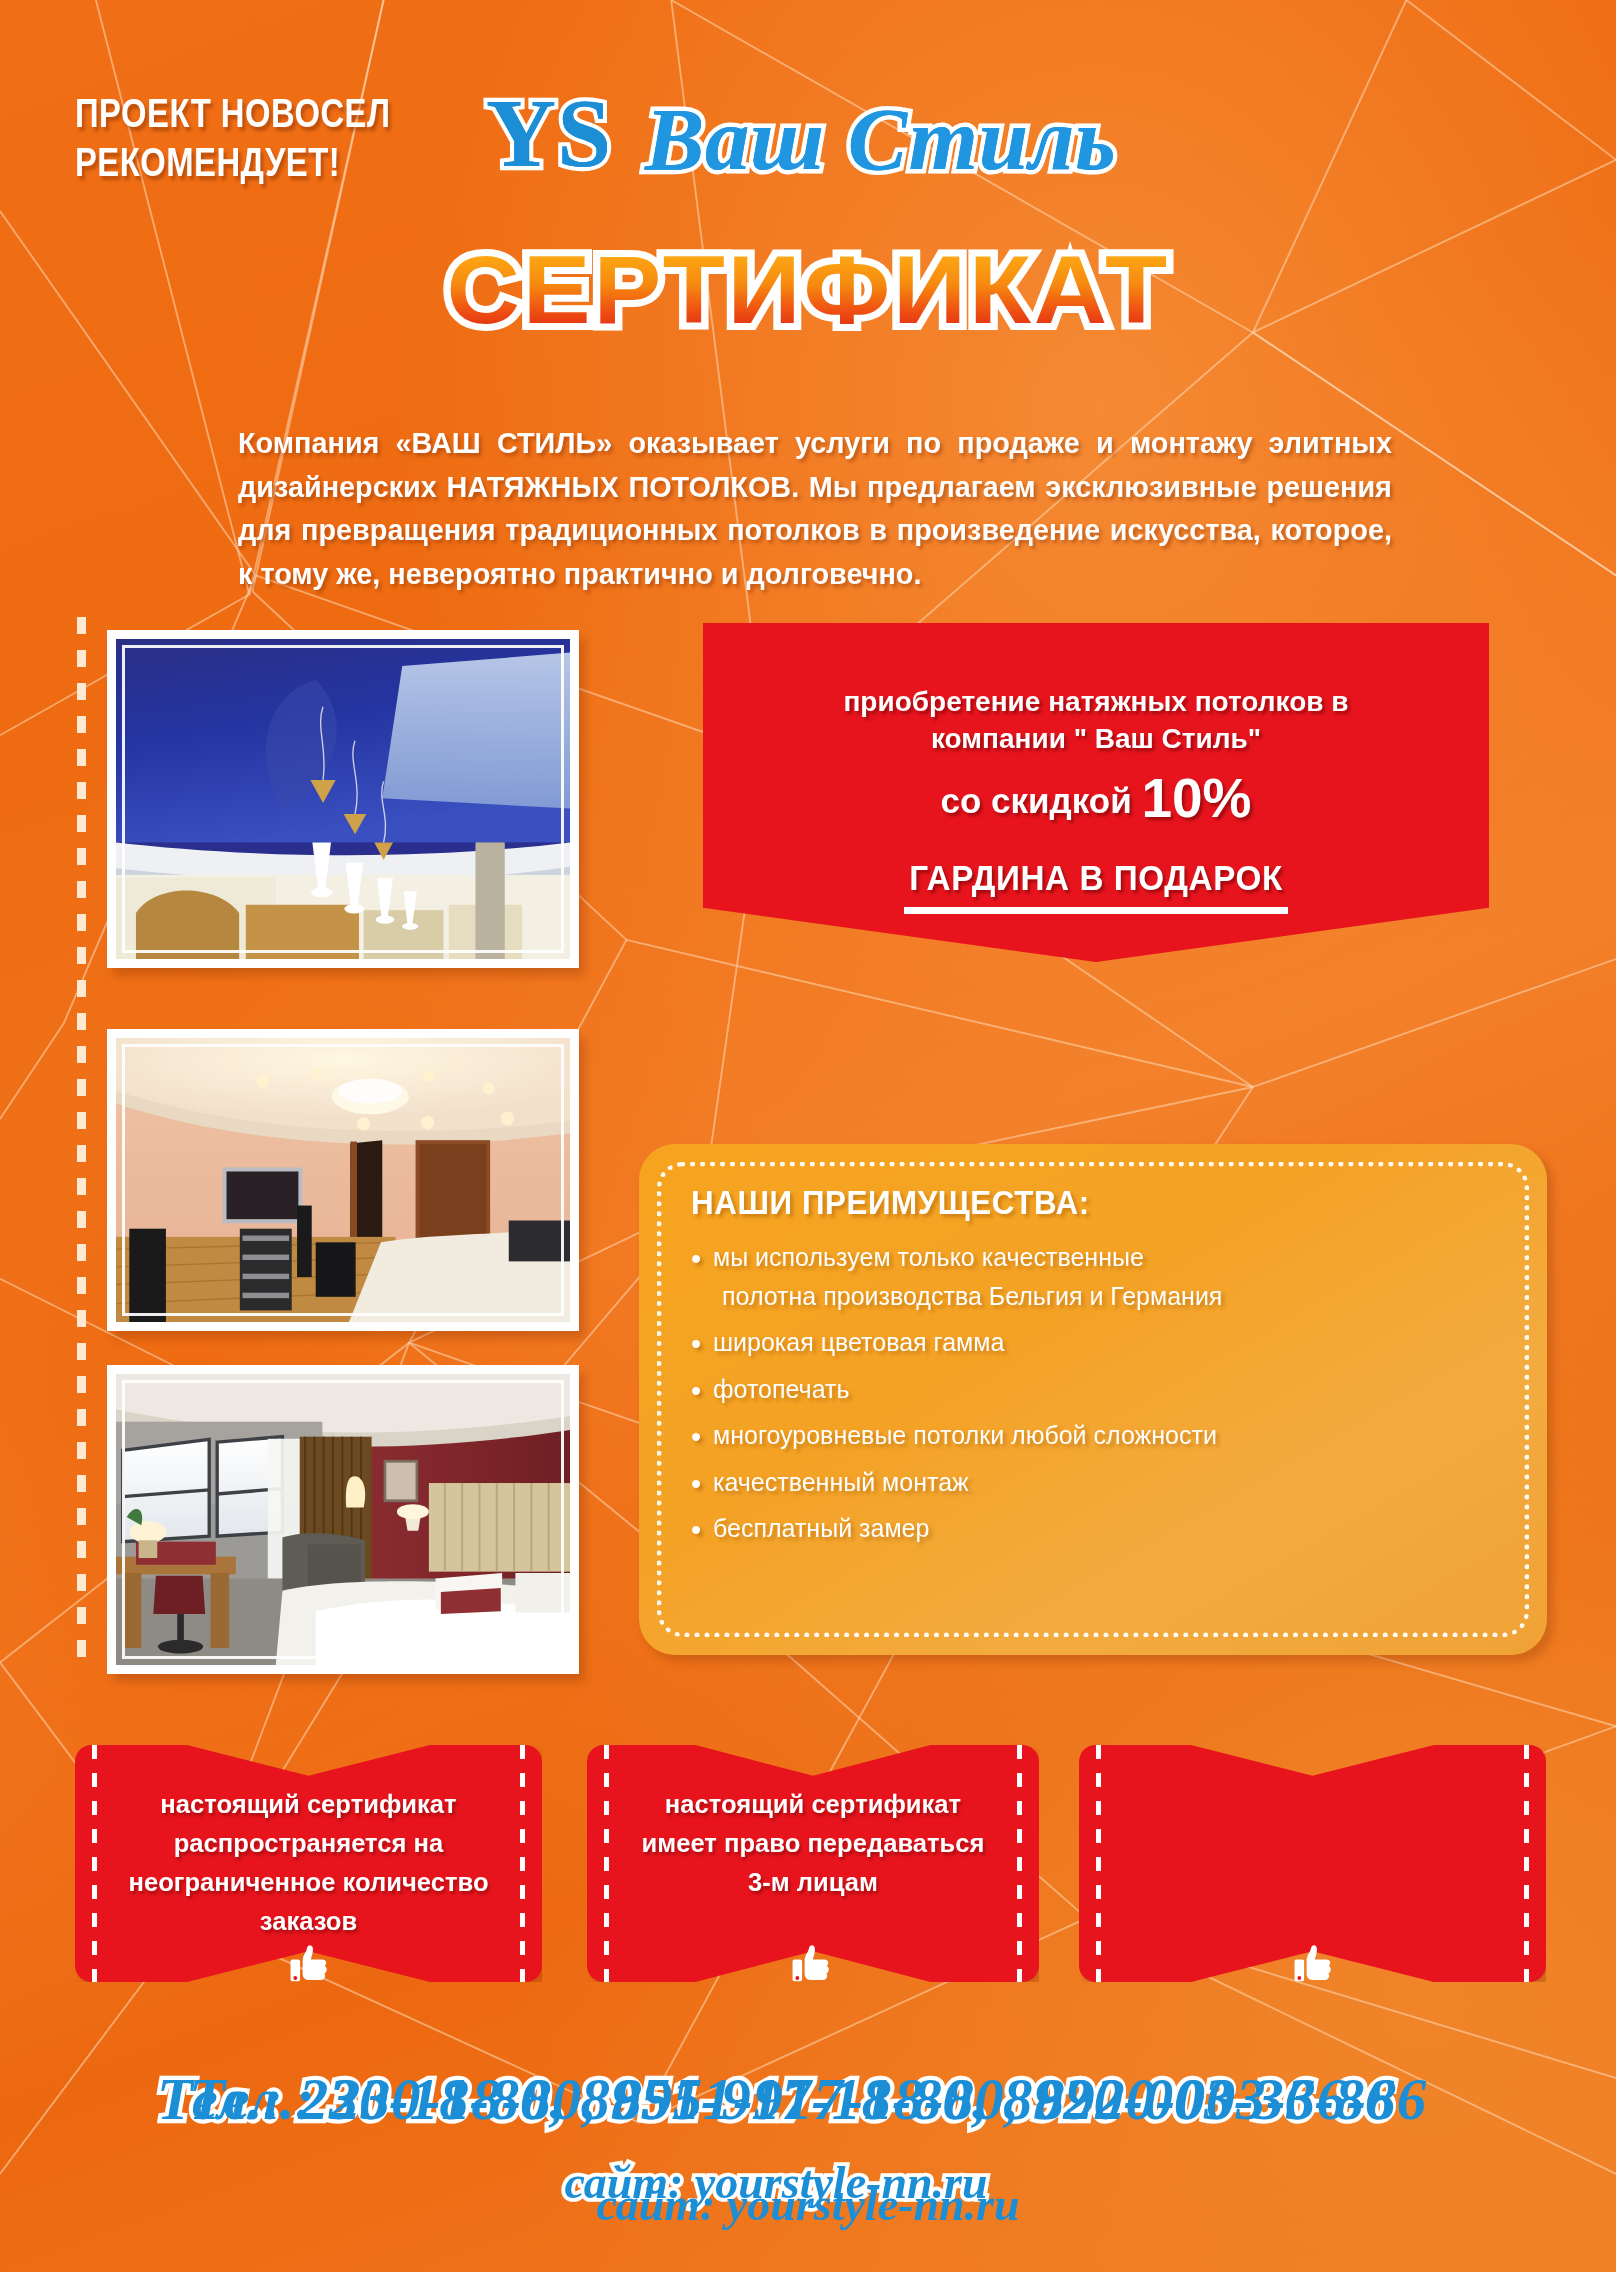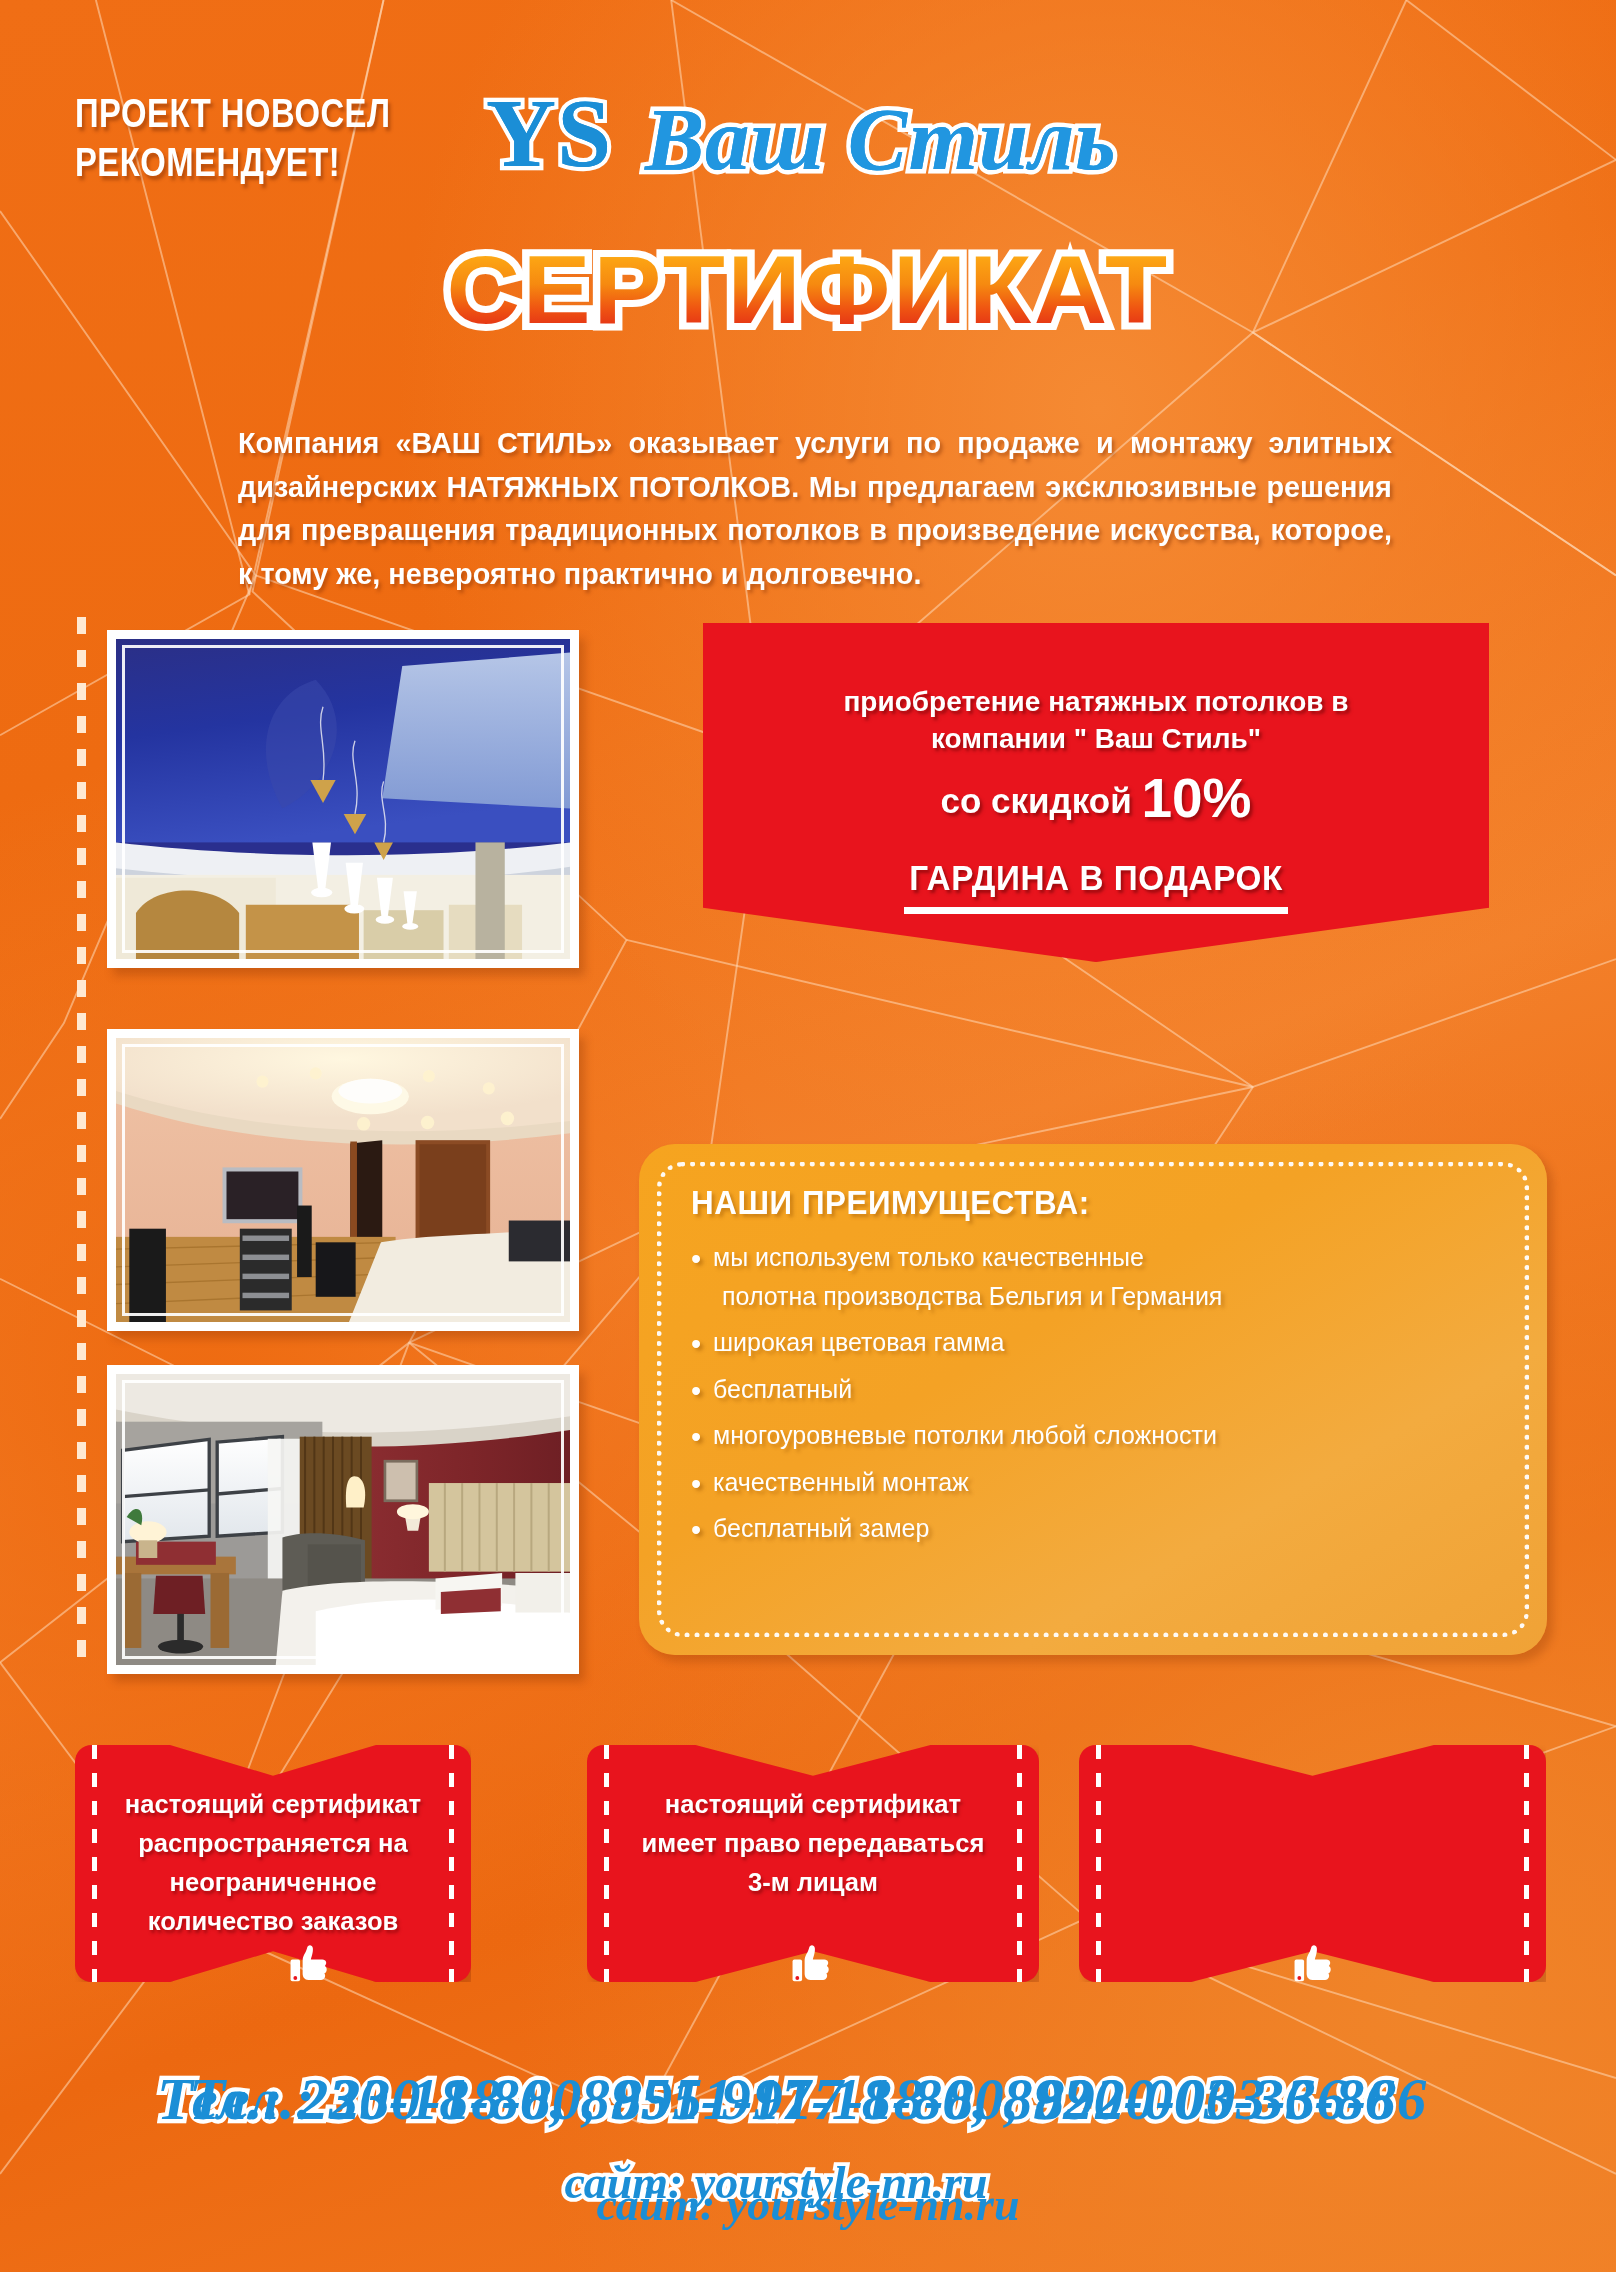--- a/index.html
+++ b/index.html
@@ -208,21 +208,21 @@
   .card .dash{
     position:absolute;left:16.6px;top:0;bottom:0;width:5.1px;
     background:repeating-linear-gradient(180deg,#fff 0 14px,rgba(255,255,255,0) 14px 28px);
   }
   .card .dash.right{left:auto;right:16.6px;}
   .card .txt{
     position:absolute;left:46px;right:46px;top:40px;
     font-size:25.6px;font-weight:bold;line-height:1.52;
     text-shadow:1.9px 2.6px 3.2px rgba(90,0,0,.45);
   }
-  #card-1{left:75px;width:396px;}
+  #card-1{left:75px;width:467px;}
   #card-2{left:587px;width:452px;}
   #card-3{left:1079px;width:467px;}
 
   
   #footer{left:0;top:2065px;width:1552px;text-align:center;}
   #footer .phone{
     font-family:"Liberation Serif",serif;
     font-style:italic;font-weight:bold;
     font-size:59px;letter-spacing:0.6px;
     color:#1b8ed6;
@@ -522,21 +522,21 @@
     <h2>НАШИ ПРЕИМУЩЕСТВА:</h2>
     <ul>
       <li>
         <span>мы используем только качественные</span>
         <span class="cont">полотна производства Бельгия и Германия</span>
       </li>
       <li>
         <span>широкая цветовая гамма</span>
       </li>
       <li>
-        <span>бесплатный</span>
+        <span>фотопечать</span>
       </li>
       <li>
         <span>многоуровневые потолки любой сложности</span>
       </li>
       <li>
         <span>качественный монтаж</span>
       </li>
       <li>
         <span>бесплатный замер</span>
       </li>

